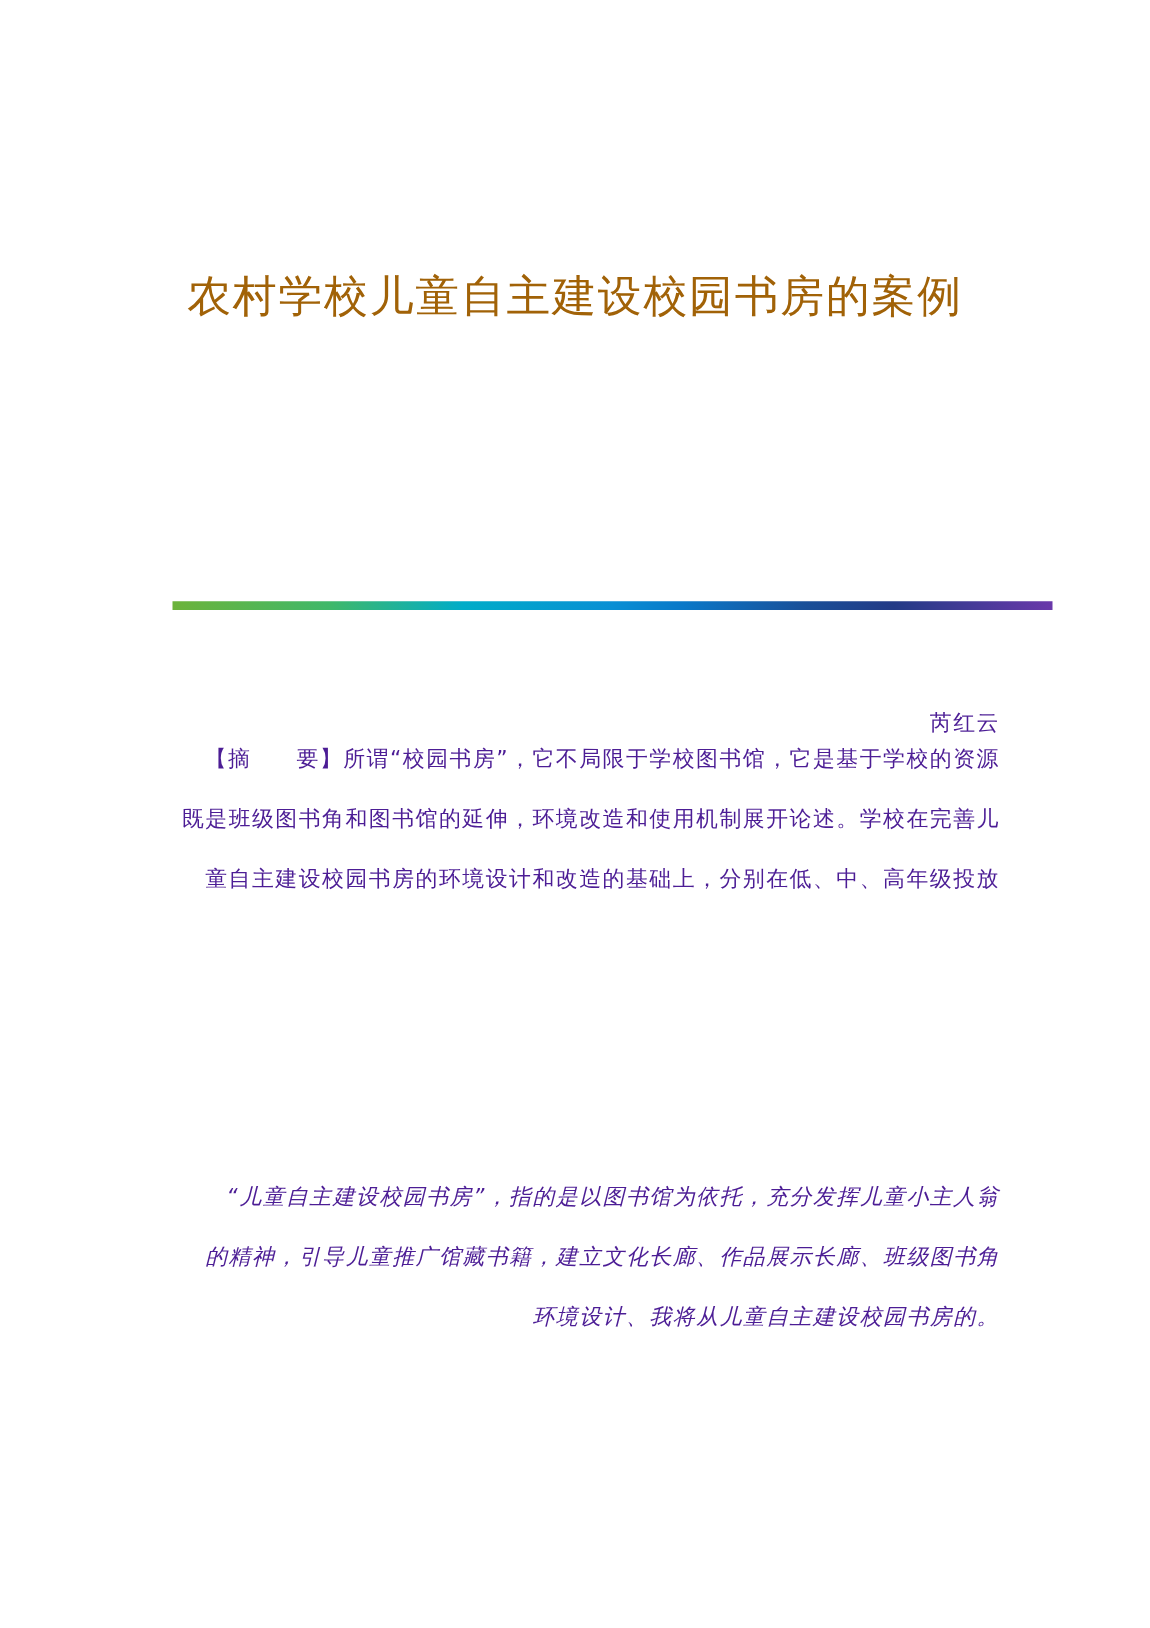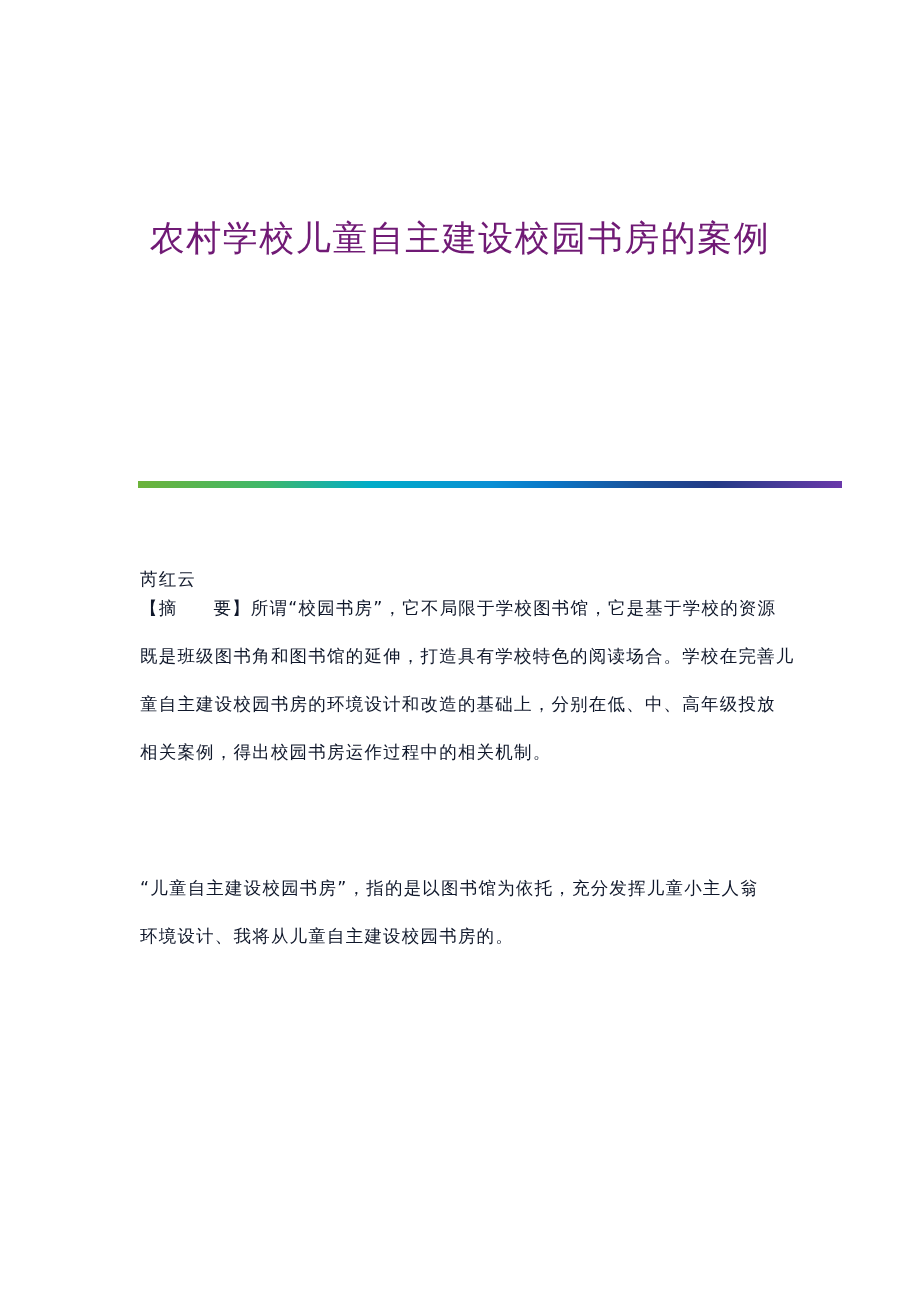--- a/index.html
+++ b/index.html
@@ -1,51 +1,51 @@
 <!DOCTYPE html>
 <html><head>
   <meta charset="utf-8">
   <style>
     html, body { margin: 0; padding: 0; background: #ffffff; }
     body { width: 920px; height: 1302px; position: relative; overflow: hidden;
            font-family: "DejaVu Sans", "Liberation Sans", sans-serif; color: #111111; }
     .page { position: absolute; left: 0; top: 0; width: 920px; height: 1302px; background: #ffffff; }
     .title-line { position: absolute; left: 0; width: 920px; text-align: center;
                   font-family: "DejaVu Serif", "Liberation Serif", serif;
-                  font-size: 35px; line-height: 40px; color: #701a75; letter-spacing: 1.5px; white-space: nowrap; }
+                  font-size: 35px; line-height: 40px; color: #a16207; letter-spacing: 1.5px; white-space: nowrap; }
     .title-line.l1 { top: 218px; }
     .title-line.l2 { top: 316px; }
     .divider { position: absolute; left: 138px; top: 481px; width: 704px; height: 7px;
                background: linear-gradient(to right, #6cb33a 0%, #3fb86a 18%, #00acc8 33%, #0a8fd4 50%, #0a78c8 58%, #1a4f98 72%, #233a86 82%, #4a3a9a 92%, #6a38aa 100%); }
     .text { position: absolute; left: 140px; width: 660px; font-size: 17.5px; line-height: 48px;
-            letter-spacing: 1.2px; color: #0f172a; white-space: nowrap; }
+            letter-spacing: 1.2px; color: #4c1d95; white-space: nowrap; text-align: right; }
     .author { top: 555px; }
     .abstract { top: 584px; }
     .keywords { top: 860px; }
-    .body-para { top: 864px; }
+    .body-para { top: 934px; font-style: italic; }
     .line { display: block; height: 48px; }
     .gap { display: inline-block; width: 36px; }
   </style>
 </head>
 <body>
 
 <div class="page">
 
   <div class="title-line l1">农村学校儿童自主建设校园书房的案例</div>
 
   <div class="divider"></div>
 
   <div class="text author">芮红云</div>
 
   <div class="text abstract">
     <span class="line"><span>【摘</span><span class="gap"></span><span>要】</span><span>所谓“校园书房”，它不局限于学校图书馆，它是基于学校的资源</span></span>
-    <span class="line">既是班级图书角和图书馆的延伸，打造具有学校特色的阅读场合。学校在完善儿</span>
+    <span class="line">既是班级图书角和图书馆的延伸，环境改造和使用机制展开论述。学校在完善儿</span>
     <span class="line">童自主建设校园书房的环境设计和改造的基础上，分别在低、中、高年级投放</span>
-    <span class="line">相关案例，得出校园书房运作过程中的相关机制。</span>
   </div>
 
 
   <div class="text body-para">
     <span class="line">“儿童自主建设校园书房”，指的是以图书馆为依托，充分发挥儿童小主人翁</span>
+    <span class="line">的精神，引导儿童推广馆藏书籍，建立文化长廊、作品展示长廊、班级图书角</span>
     <span class="line">环境设计、我将从儿童自主建设校园书房的。</span>
   </div>
 
 </div>
 
 </body></html>

